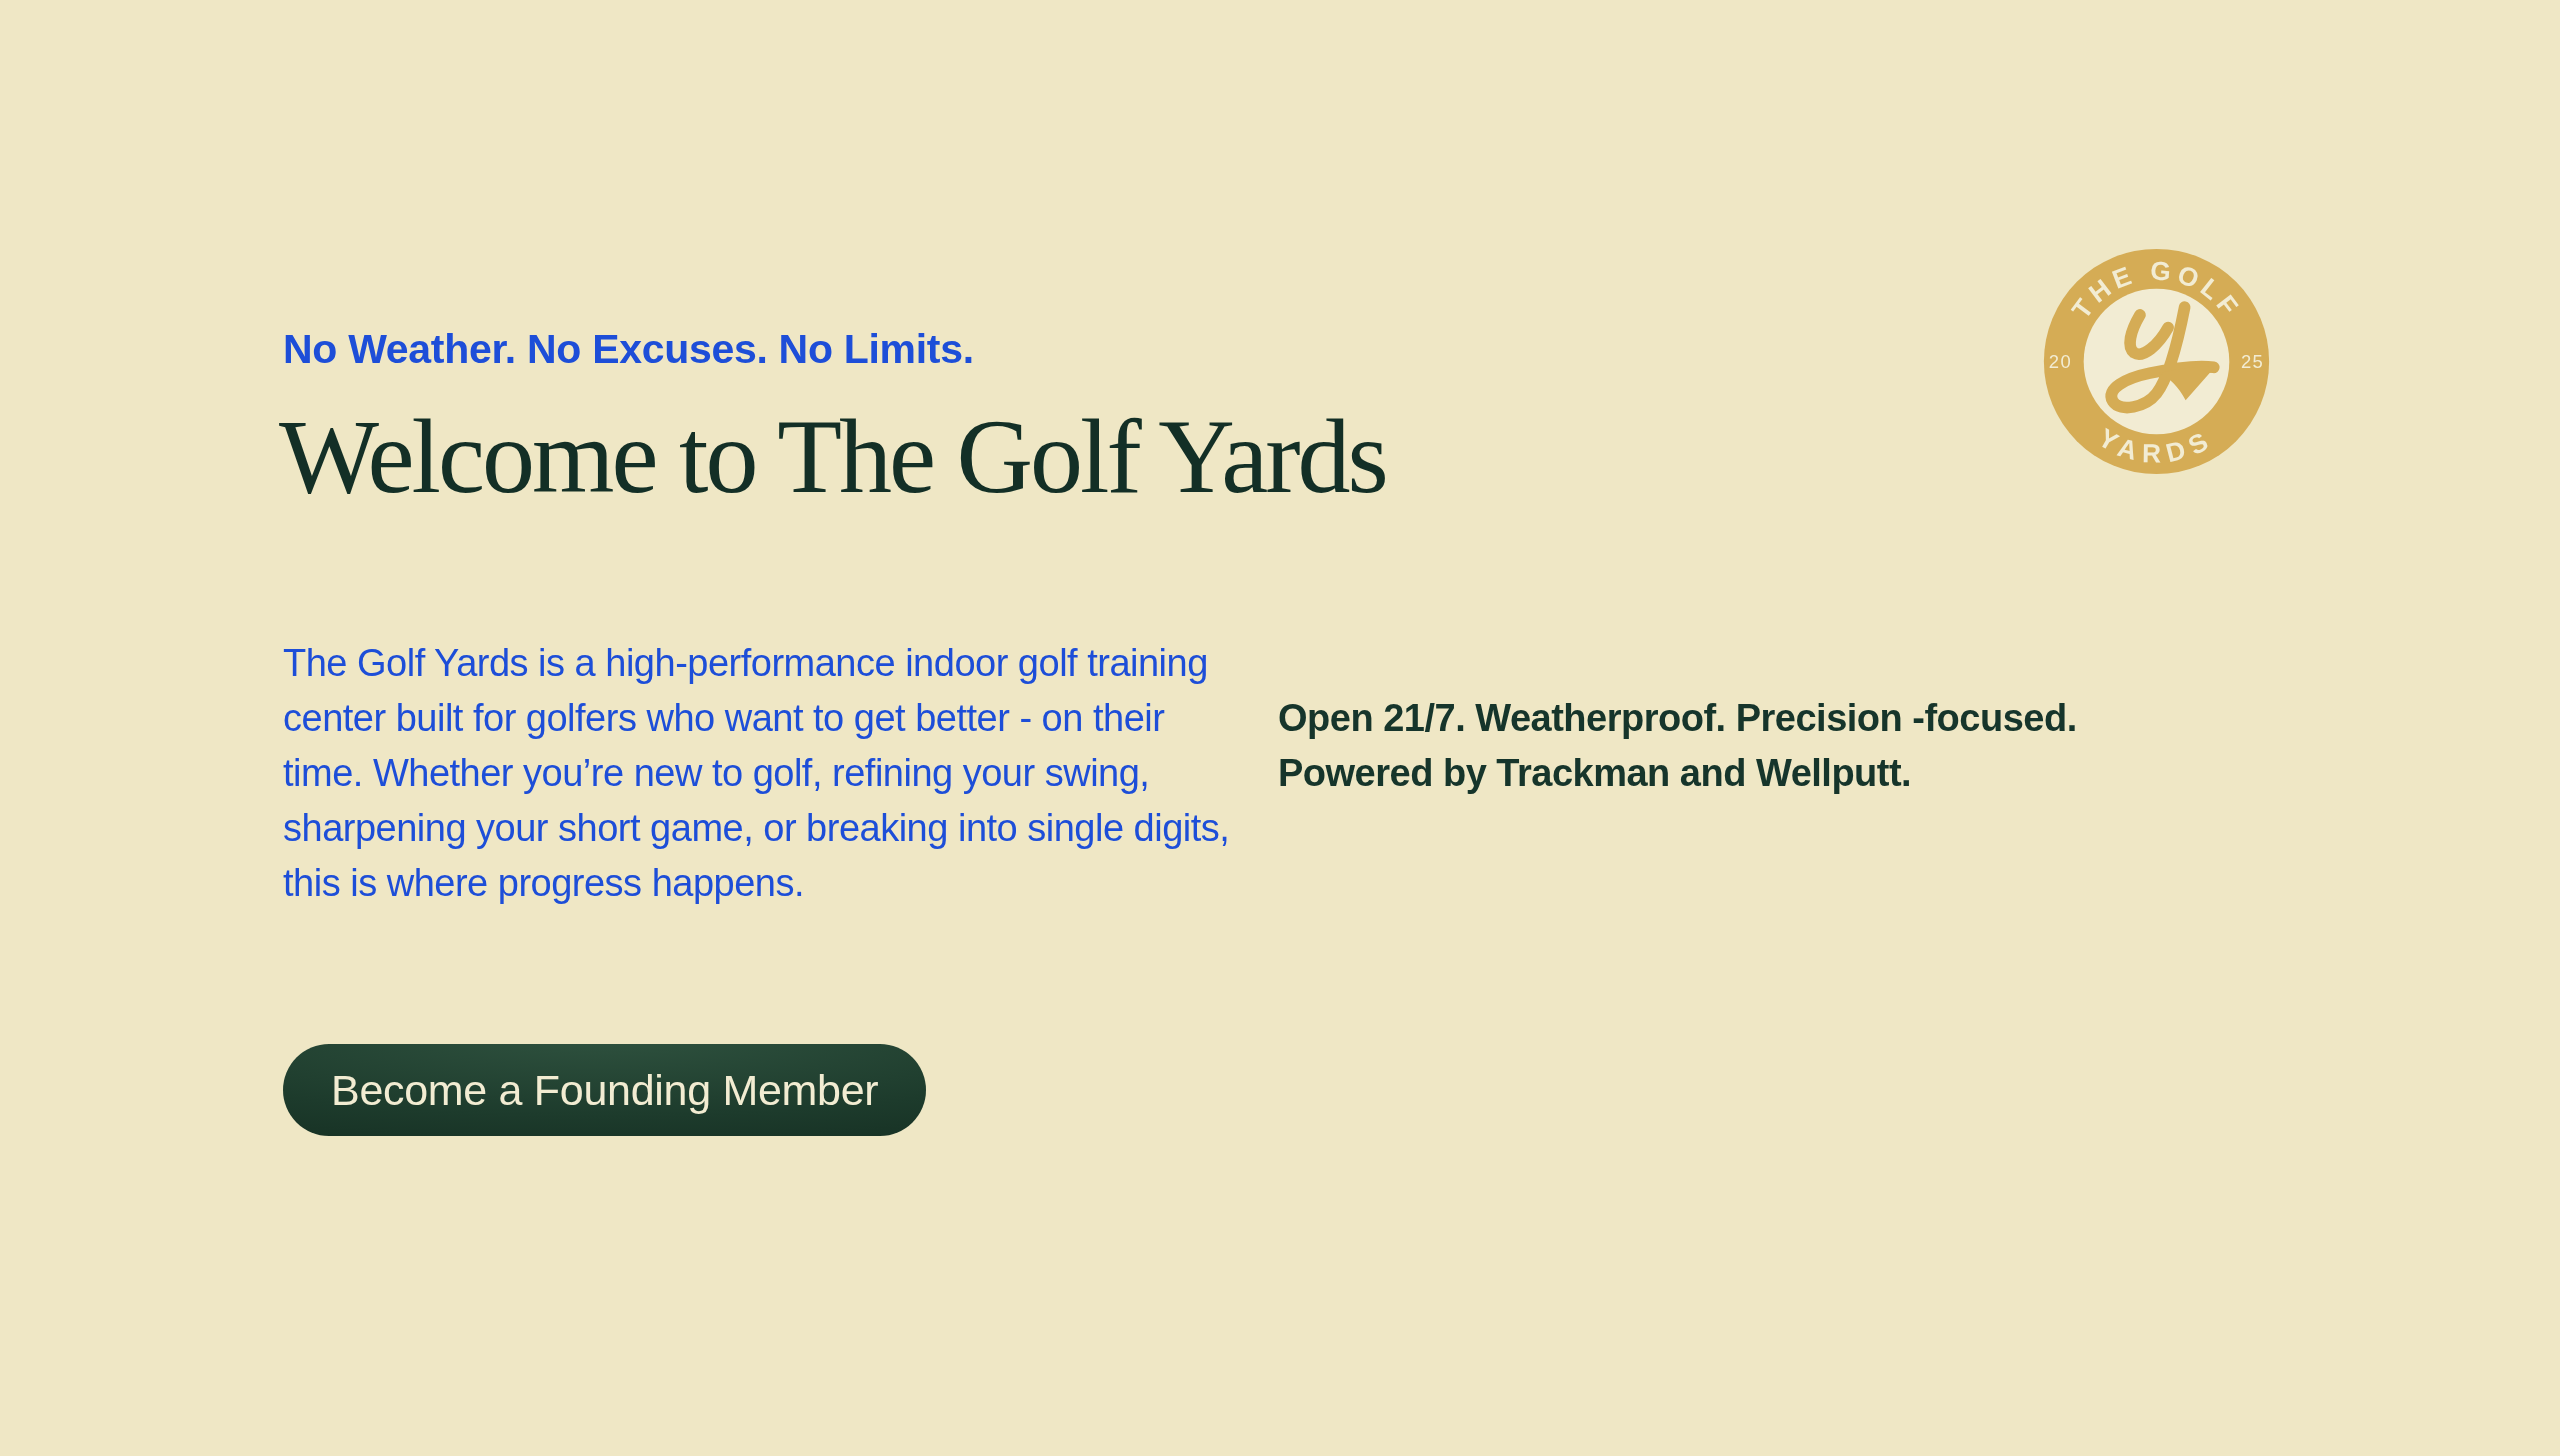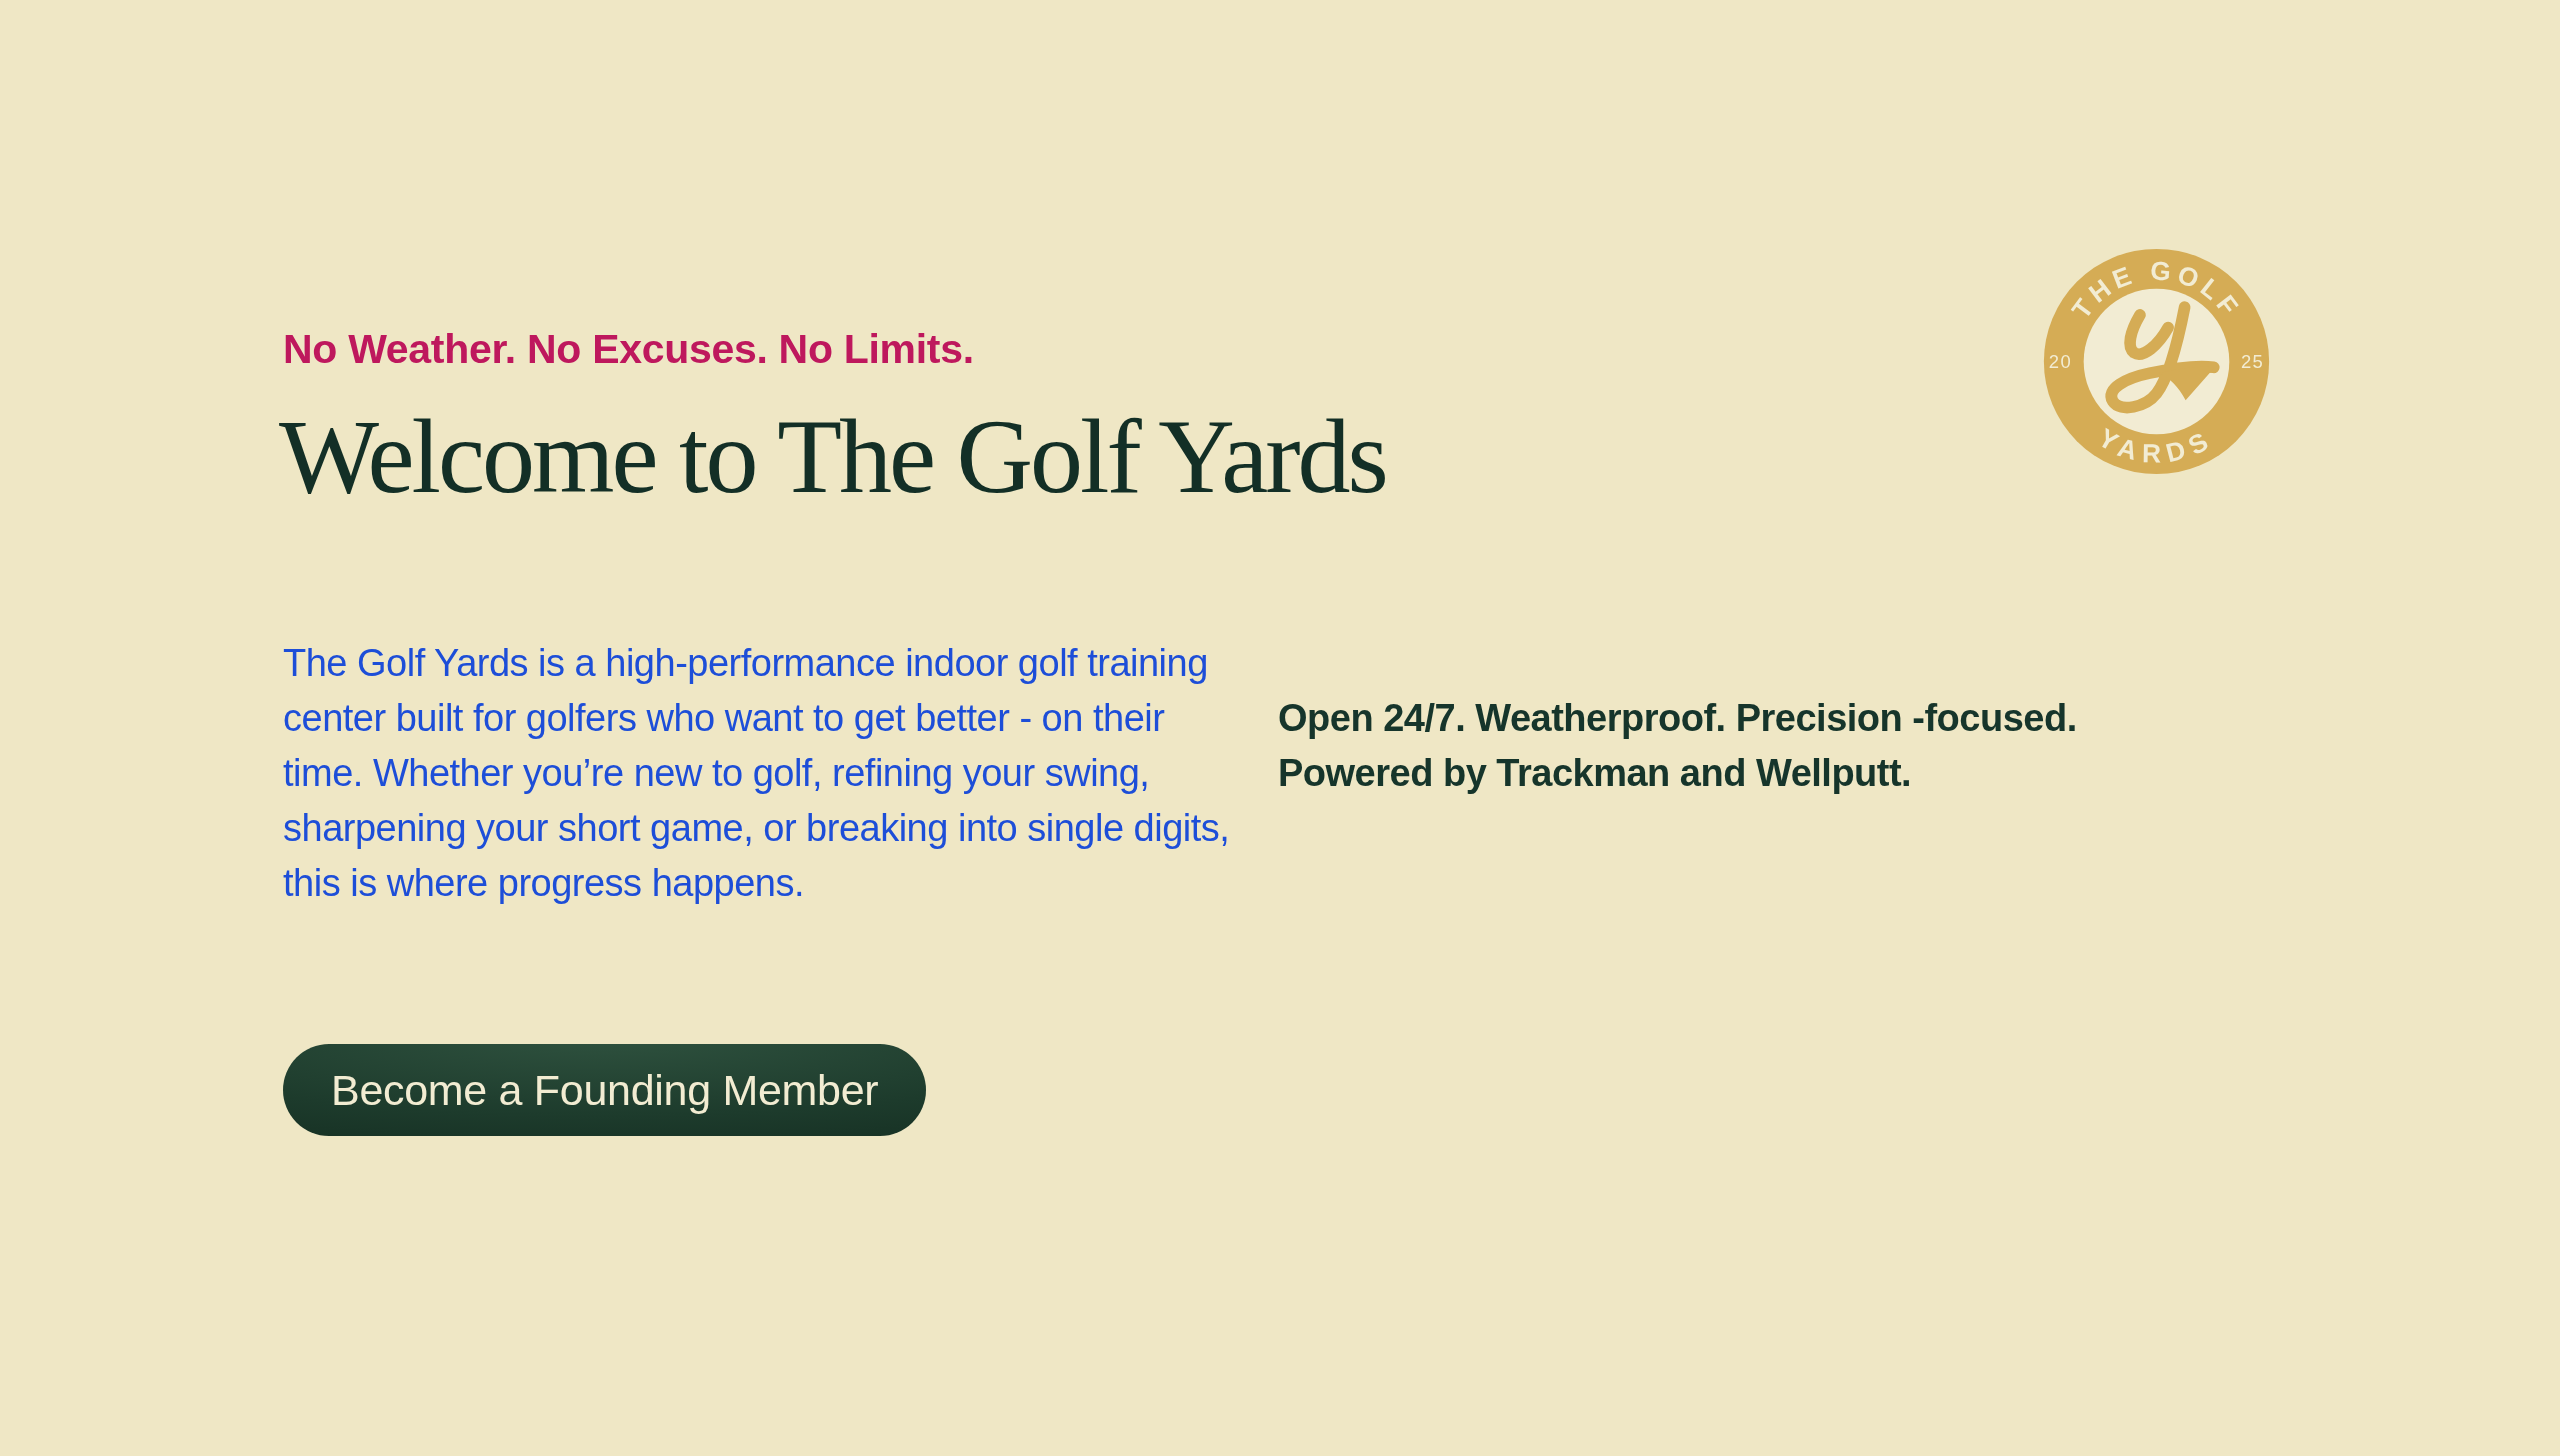--- a/index.html
+++ b/index.html
@@ -12,21 +12,21 @@
     background: #efe7c5;
     overflow: hidden;
   }
   .eyebrow {
     position: absolute;
     left: 283px;
     top: 326px;
     font-size: 41px;
     font-weight: 700;
     letter-spacing: -0.3px;
-    color: #be185d;
+    color: #1d4ed8;
     white-space: nowrap;
   }
   .title {
     position: absolute;
     left: 279px;
     top: 399px;
     font-family: "Liberation Serif", serif;
     font-weight: 400;
     font-size: 106px;
     letter-spacing: -3px;
@@ -106,21 +106,21 @@
 
   <h1 class="title">Welcome to The Golf Yards</h1>
 
   <p class="para col-left">The Golf Yards is a high-performance indoor golf training
 center built for golfers who want to get better - on their
 time. Whether you’re new to golf, refining your swing,
 sharpening your short game, or breaking into single digits,
 this is where progress happens.</p>
 
   <div class="col-right">
-    <p class="para bold">Open 24/7. Weatherproof. Precision -focused.
+    <p class="para bold">Open 21/7. Weatherproof. Precision -focused.
 Powered by Trackman and Wellputt.</p>
   </div>
 
   <button class="cta">Become a Founding Member</button>
 
   <div class="badge">
     <svg viewBox="0 0 240 240">
       <defs>
         <path id="arcTop" d="M 36 120 A 84 84 0 0 1 204 120" fill="none"></path>
         <path id="arcBottom" d="M 16 120 A 104 104 0 0 0 224 120" fill="none"></path>

